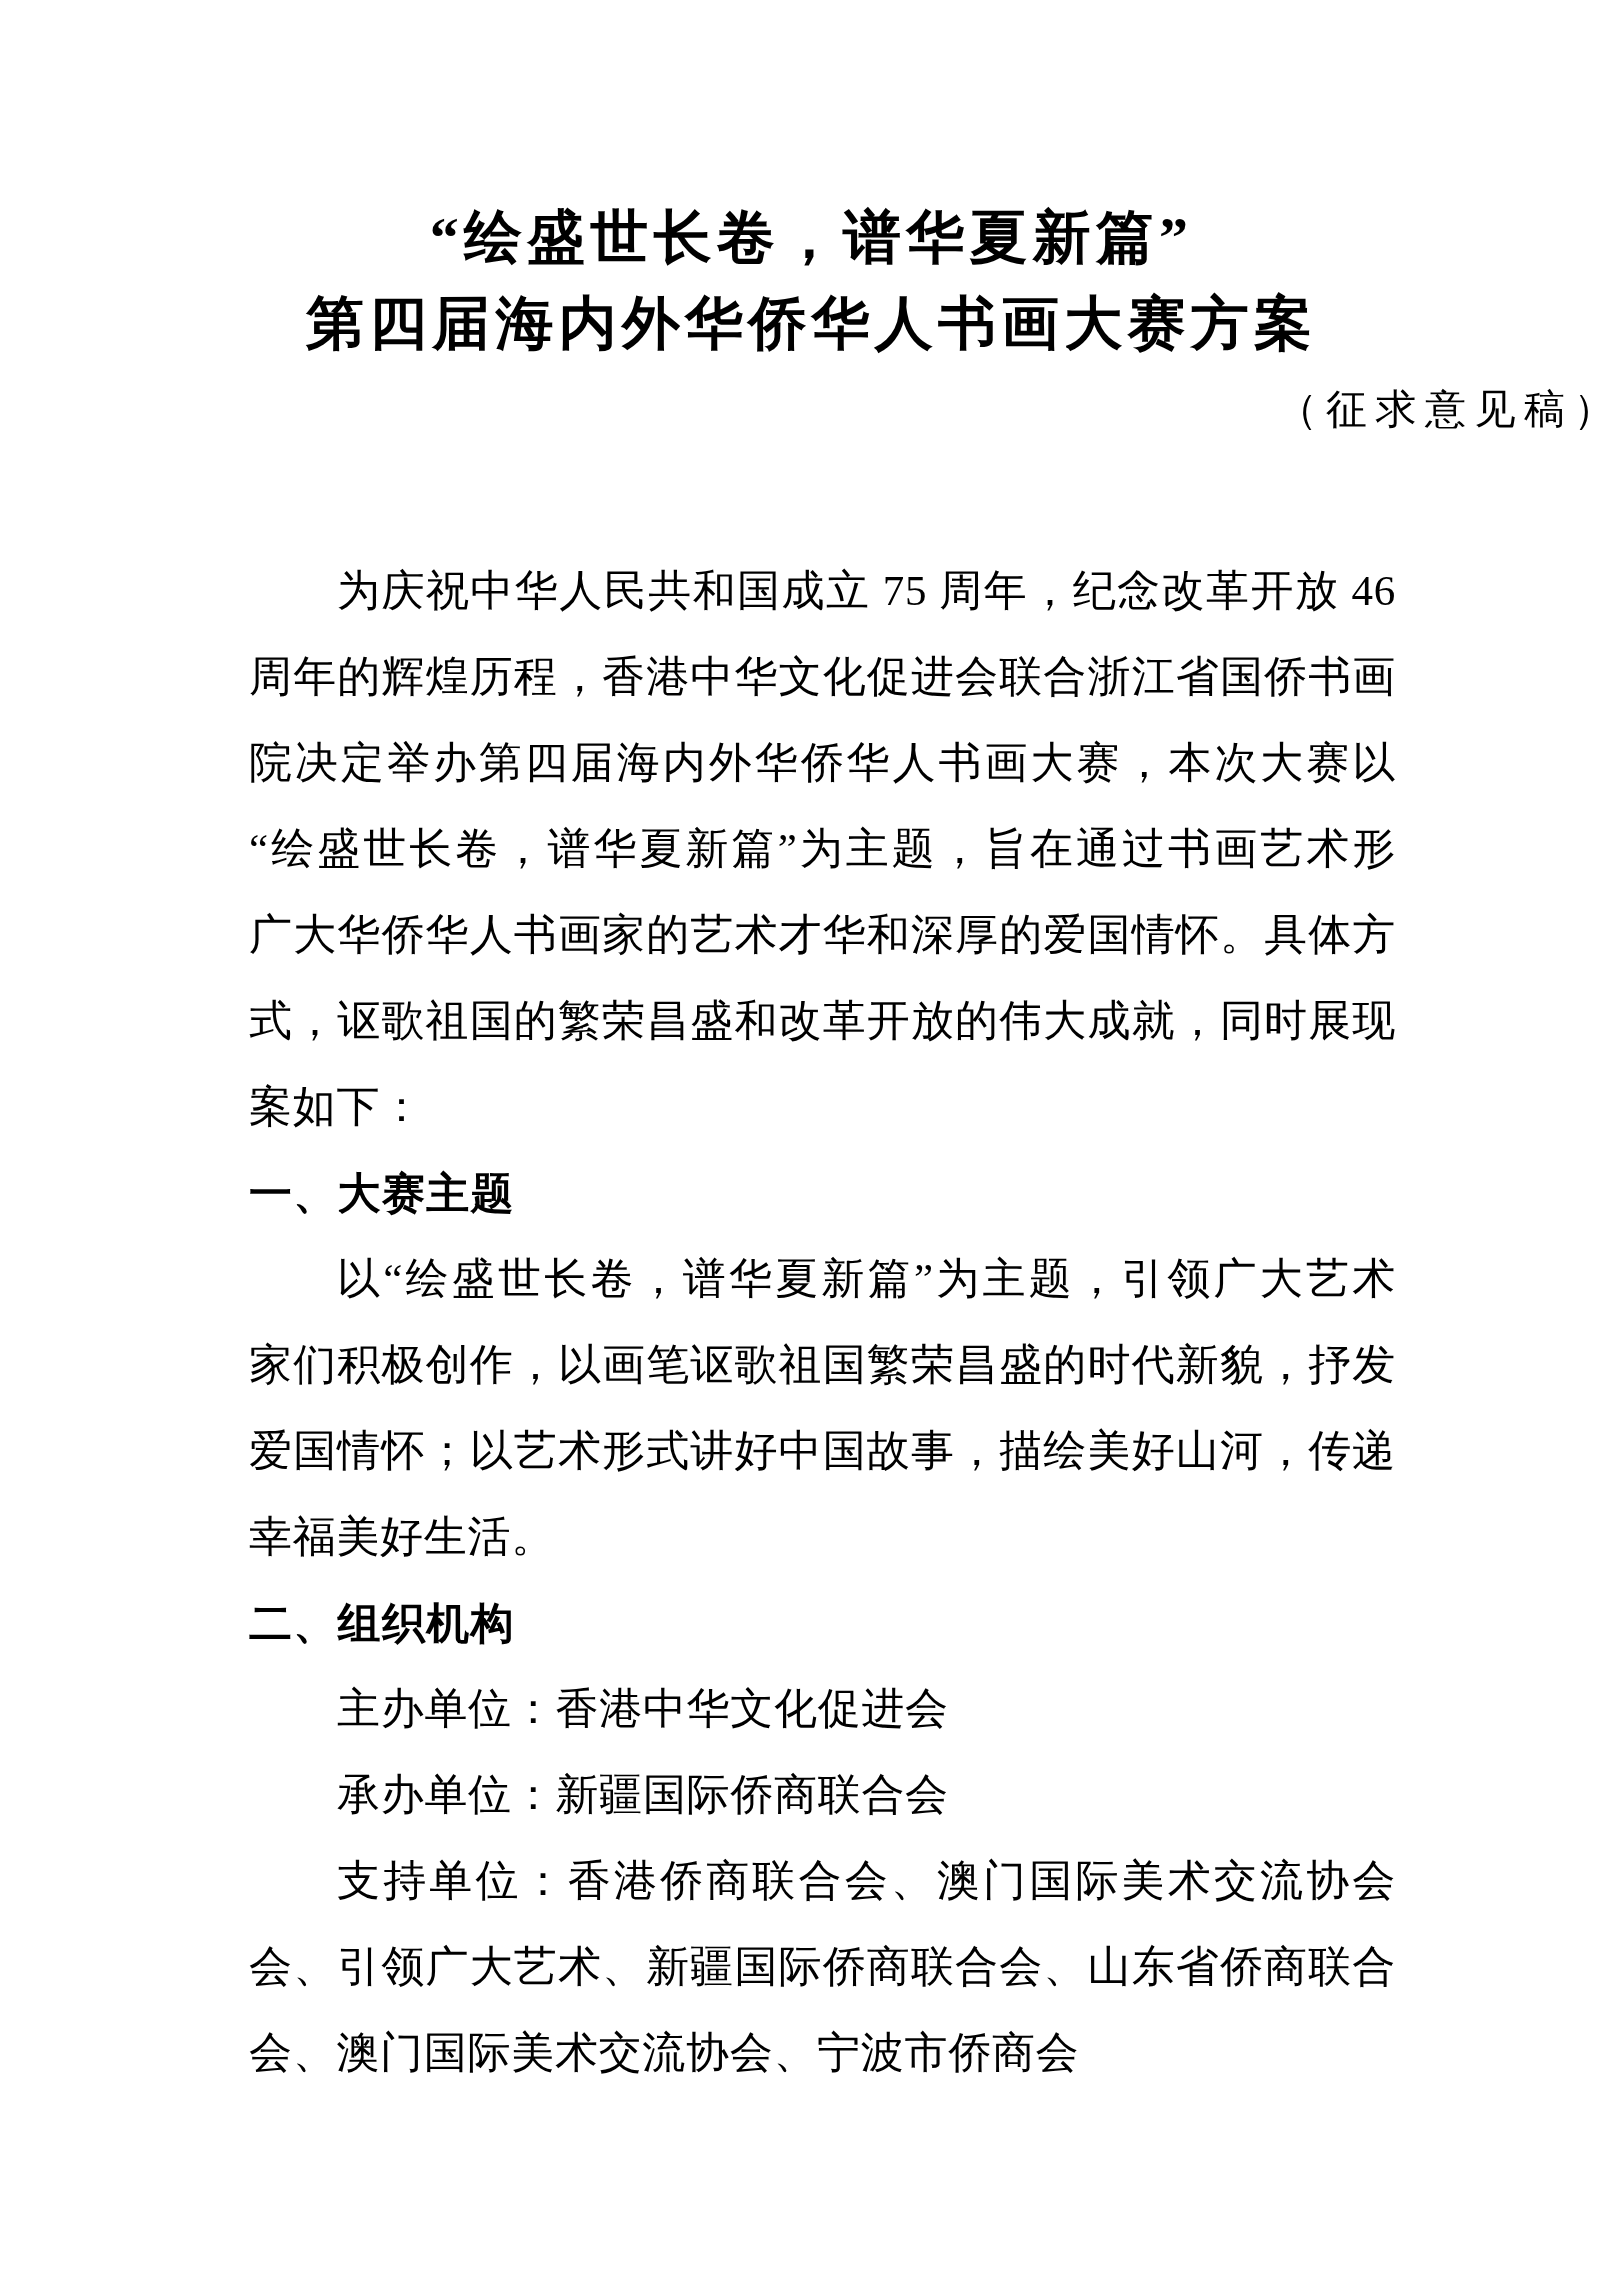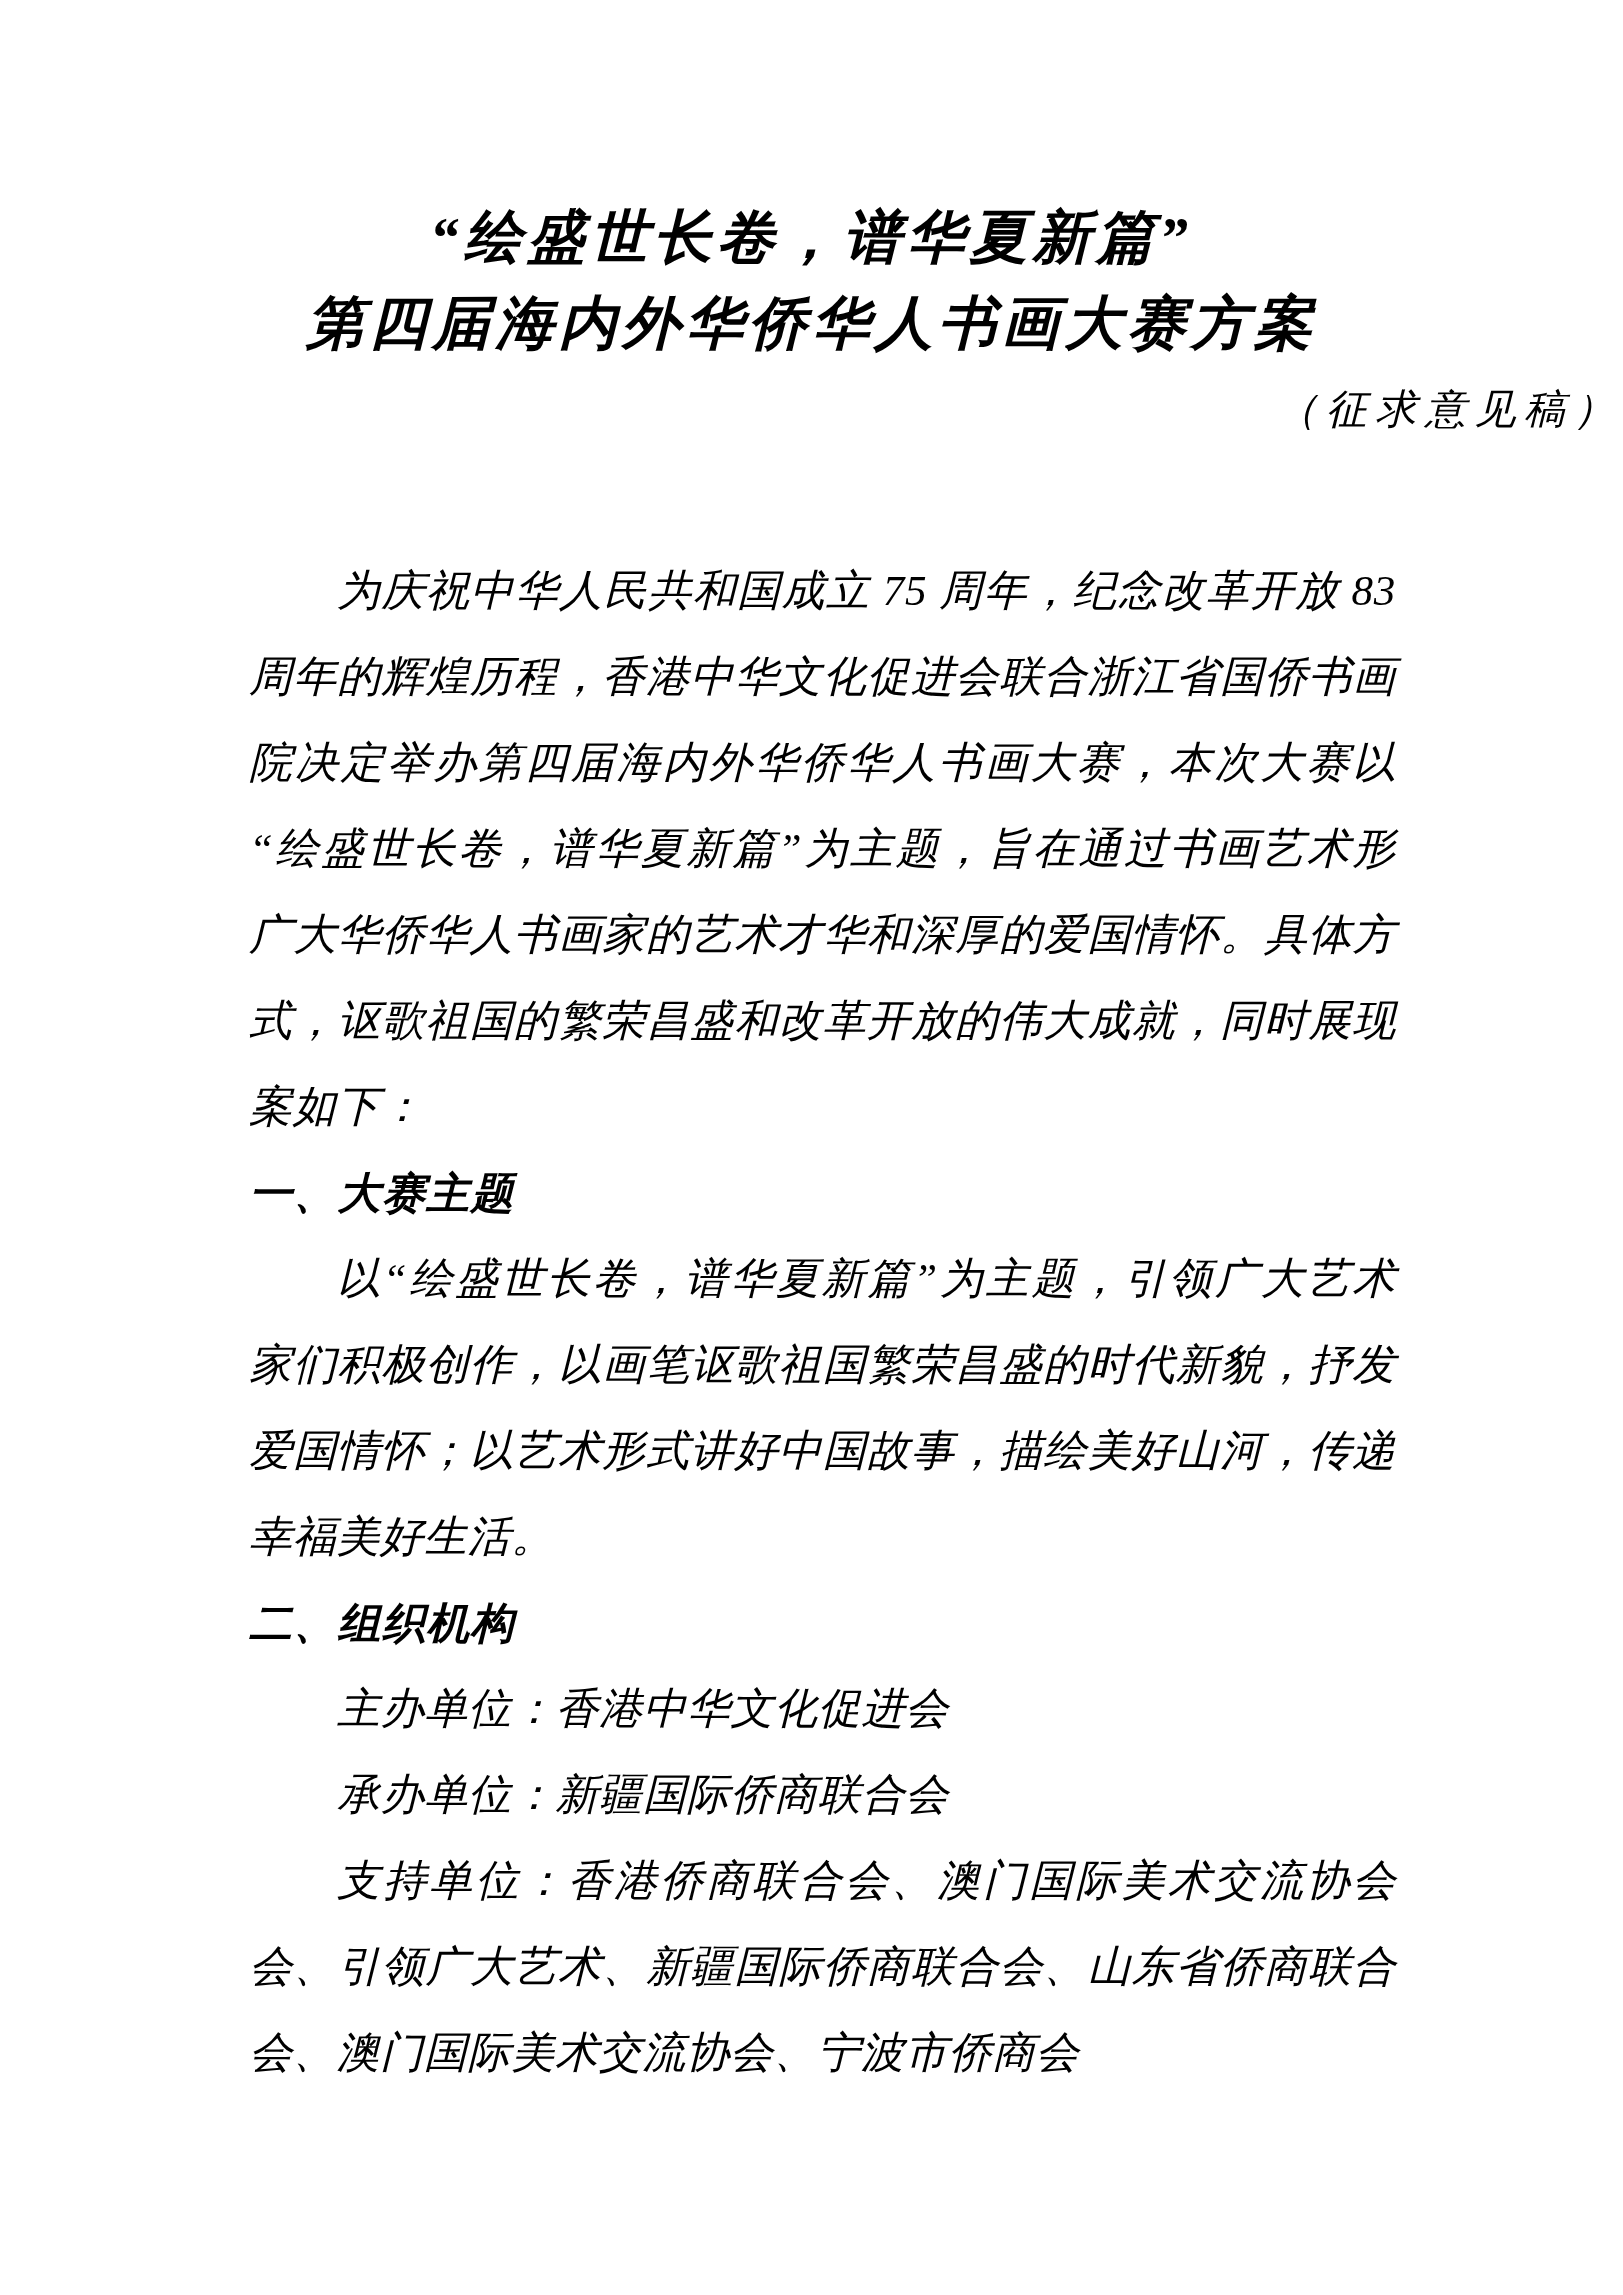--- a/index.html
+++ b/index.html
@@ -8,21 +8,20 @@
     background: #ffffff;
   }
   .page {
     position: relative;
     width: 1623px;
     height: 2295px;
     background: #ffffff;
     color: #000000;
     overflow: hidden;
     font-family: "Liberation Serif", serif;
-    font-style: italic;
   }
   
   .title-line {
     position: absolute;
     left: 0;
     width: 100%;
     text-align: center;
     font-family: "Liberation Serif", serif;
     font-weight: bold;
     font-size: 58px;
@@ -78,21 +77,21 @@
 </style>
 </head>
 <body>
 
 <div class="page">
   <div class="title-line title-line-1">“绘盛世长卷，谱华夏新篇”</div>
   <div class="title-line title-line-2">第四届海内外华侨华人书画大赛方案</div>
   <div class="subtitle">（征求意见稿）</div>
 
   <div class="body-text">
-      <div class="line jl indent">为庆祝中华人民共和国成立 75 周年，纪念改革开放 83</div>
+      <div class="line jl indent">为庆祝中华人民共和国成立 75 周年，纪念改革开放 46</div>
       <div class="line jl">周年的辉煌历程，香港中华文化促进会联合浙江省国侨书画</div>
       <div class="line jl">院决定举办第四届海内外华侨华人书画大赛，本次大赛以</div>
       <div class="line jl">“绘盛世长卷，谱华夏新篇”为主题，旨在通过书画艺术形</div>
       <div class="line jl">广大华侨华人书画家的艺术才华和深厚的爱国情怀。具体方</div>
       <div class="line jl">式，讴歌祖国的繁荣昌盛和改革开放的伟大成就，同时展现</div>
       <div class="line">案如下：</div>
       <div class="line heading">一、大赛主题</div>
       <div class="line jl indent">以“绘盛世长卷，谱华夏新篇”为主题，引领广大艺术</div>
       <div class="line jl">家们积极创作，以画笔讴歌祖国繁荣昌盛的时代新貌，抒发</div>
       <div class="line jl">爱国情怀；以艺术形式讲好中国故事，描绘美好山河，传递</div>

